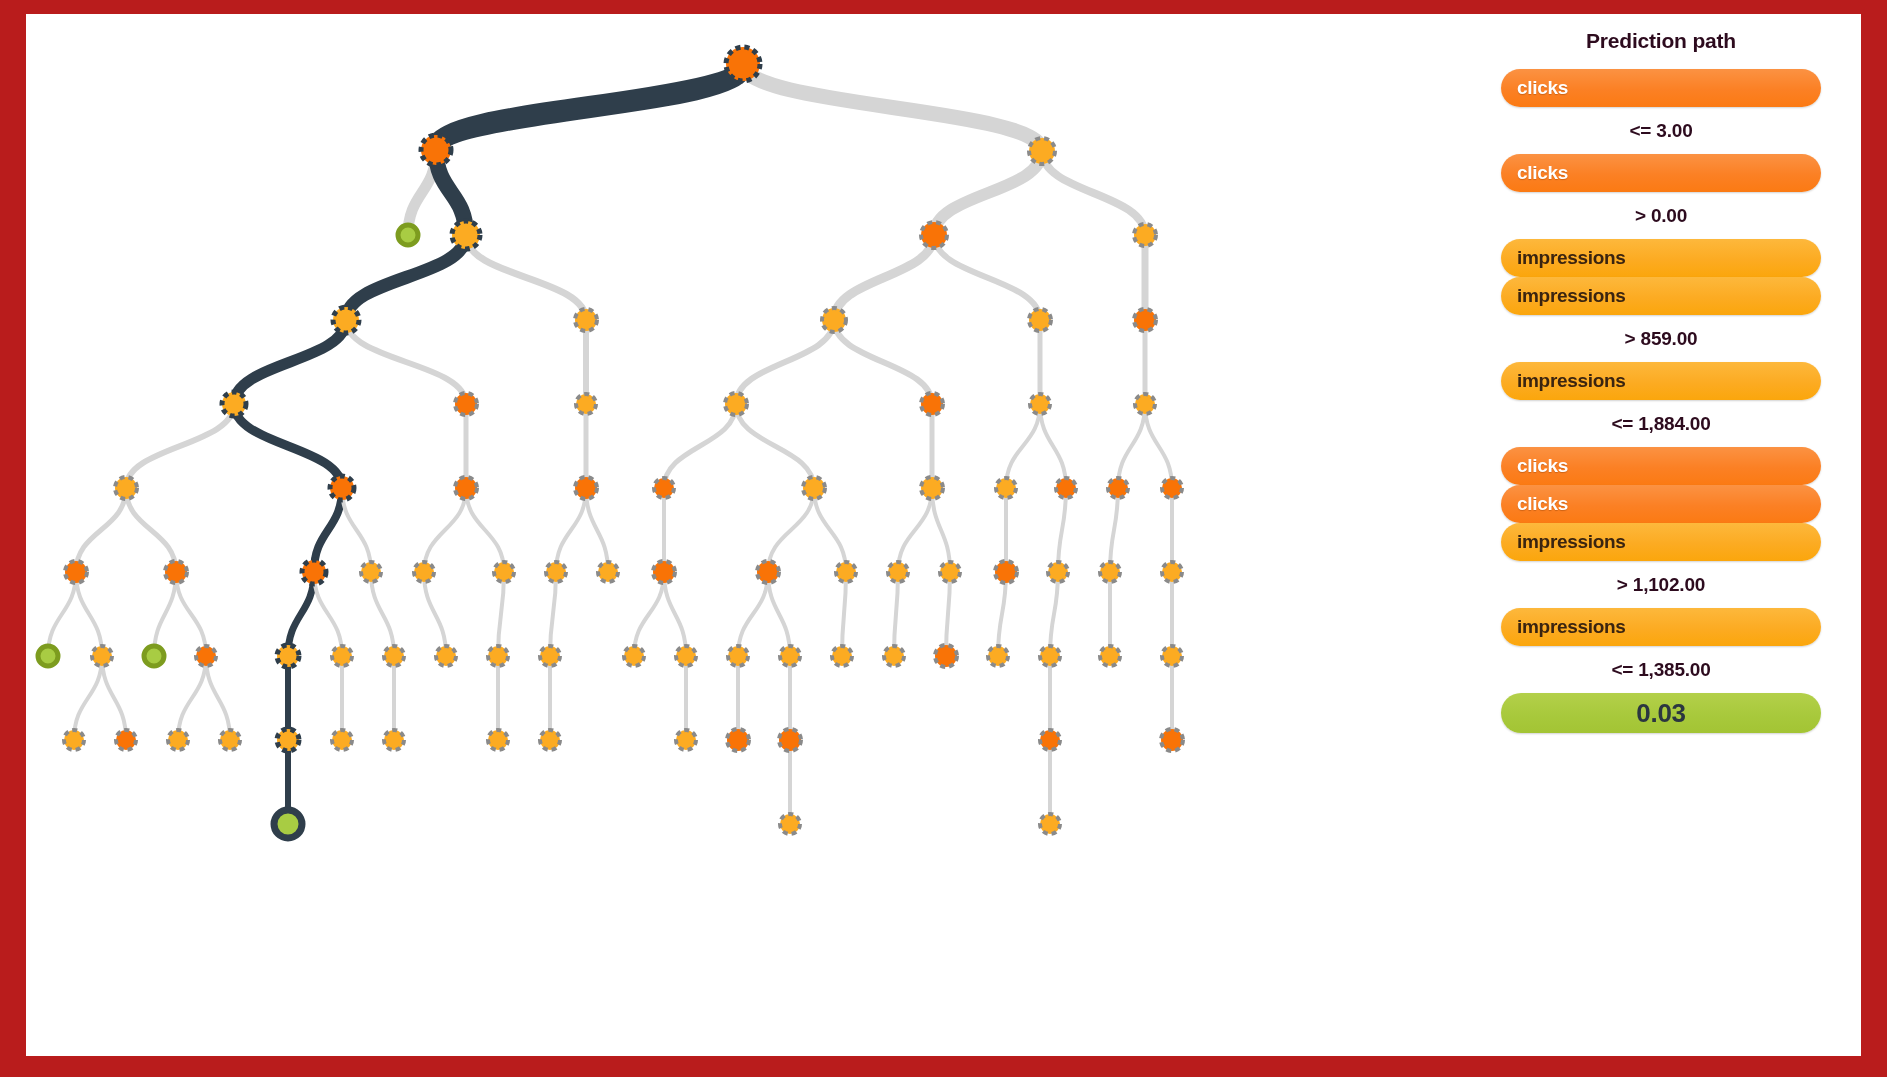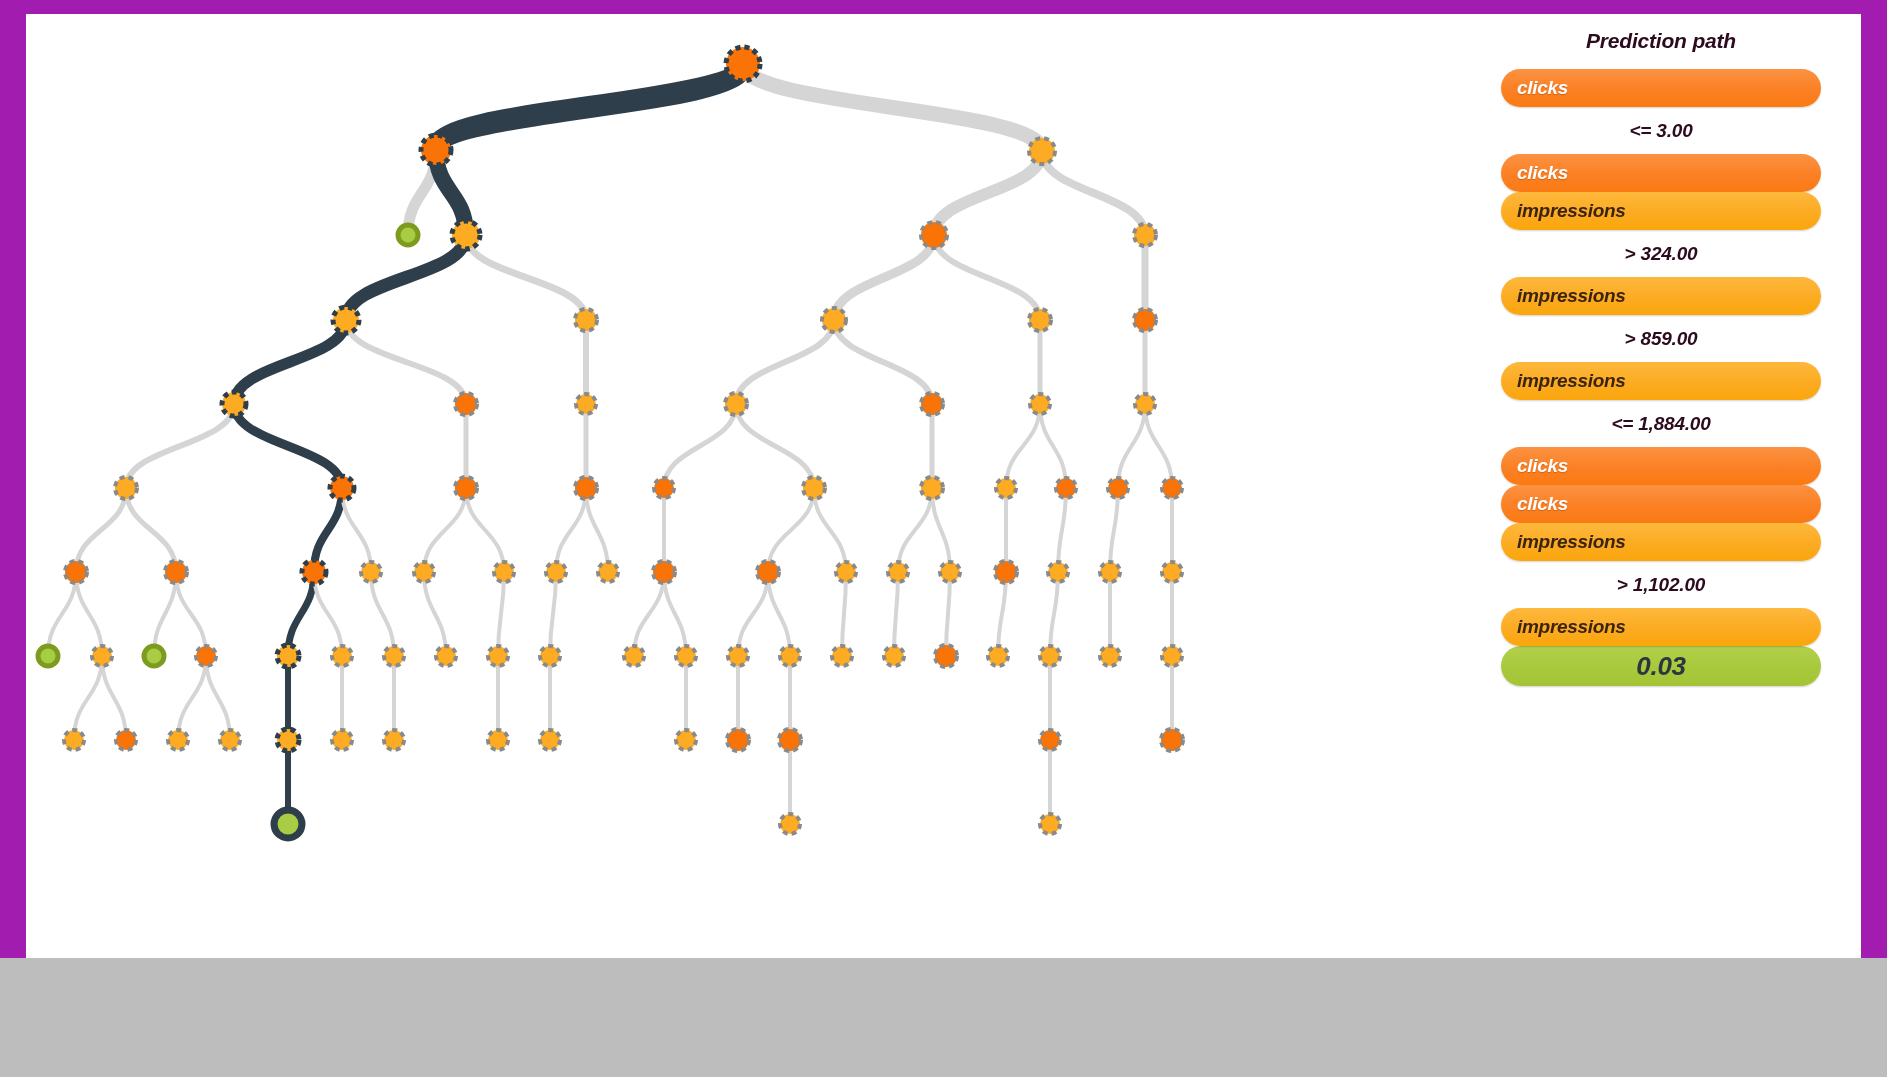--- a/index.html
+++ b/index.html
@@ -4,24 +4,23 @@
 <style>
   html, body {
     margin: 0;
     padding: 0;
     background: #bdbdbd;
     font-family: "Liberation Sans", sans-serif;
   }
   #root {
     position: relative;
     width: 1887px;
-    height: 958px;
-    background: #a21caf;
+    height: 1077px;
+    background: #b91c1c;
     overflow: hidden;
-    font-style: italic;
   }
   #canvas {
     position: absolute;
     left: 26px;
     top: 14px;
     width: 1835px;
     height: 1042px;
     background: #ffffff;
     overflow: hidden;
   }
@@ -286,24 +285,24 @@
     <div id="path-panel">
       <div id="path-title">Prediction path</div>
       <div class="path-steps" id="path-steps">
           <div class="feature-pill clicks">
             <span>clicks</span>
           </div>
           <div class="threshold">&lt;= 3.00</div>
           <div class="feature-pill clicks">
             <span>clicks</span>
           </div>
-          <div class="feature-pill impressions">
-            <span>impressions</span>
-          </div>
-          <div class="threshold">&gt; 324.00</div>
+          <div class="threshold">&gt; 0.00</div>
+          <div class="feature-pill impressions">
+            <span>impressions</span>
+          </div>
           <div class="feature-pill impressions">
             <span>impressions</span>
           </div>
           <div class="threshold">&gt; 859.00</div>
           <div class="feature-pill impressions">
             <span>impressions</span>
           </div>
           <div class="threshold">&lt;= 1,884.00</div>
           <div class="feature-pill clicks">
             <span>clicks</span>
@@ -311,18 +310,19 @@
           <div class="feature-pill clicks">
             <span>clicks</span>
           </div>
           <div class="feature-pill impressions">
             <span>impressions</span>
           </div>
           <div class="threshold">&gt; 1,102.00</div>
           <div class="feature-pill impressions">
             <span>impressions</span>
           </div>
+          <div class="threshold">&lt;= 1,385.00</div>
           <div class="value-pill">0.03</div>
         </div>
     </div>
 
   </div>
 </div>
 
 </body></html>

